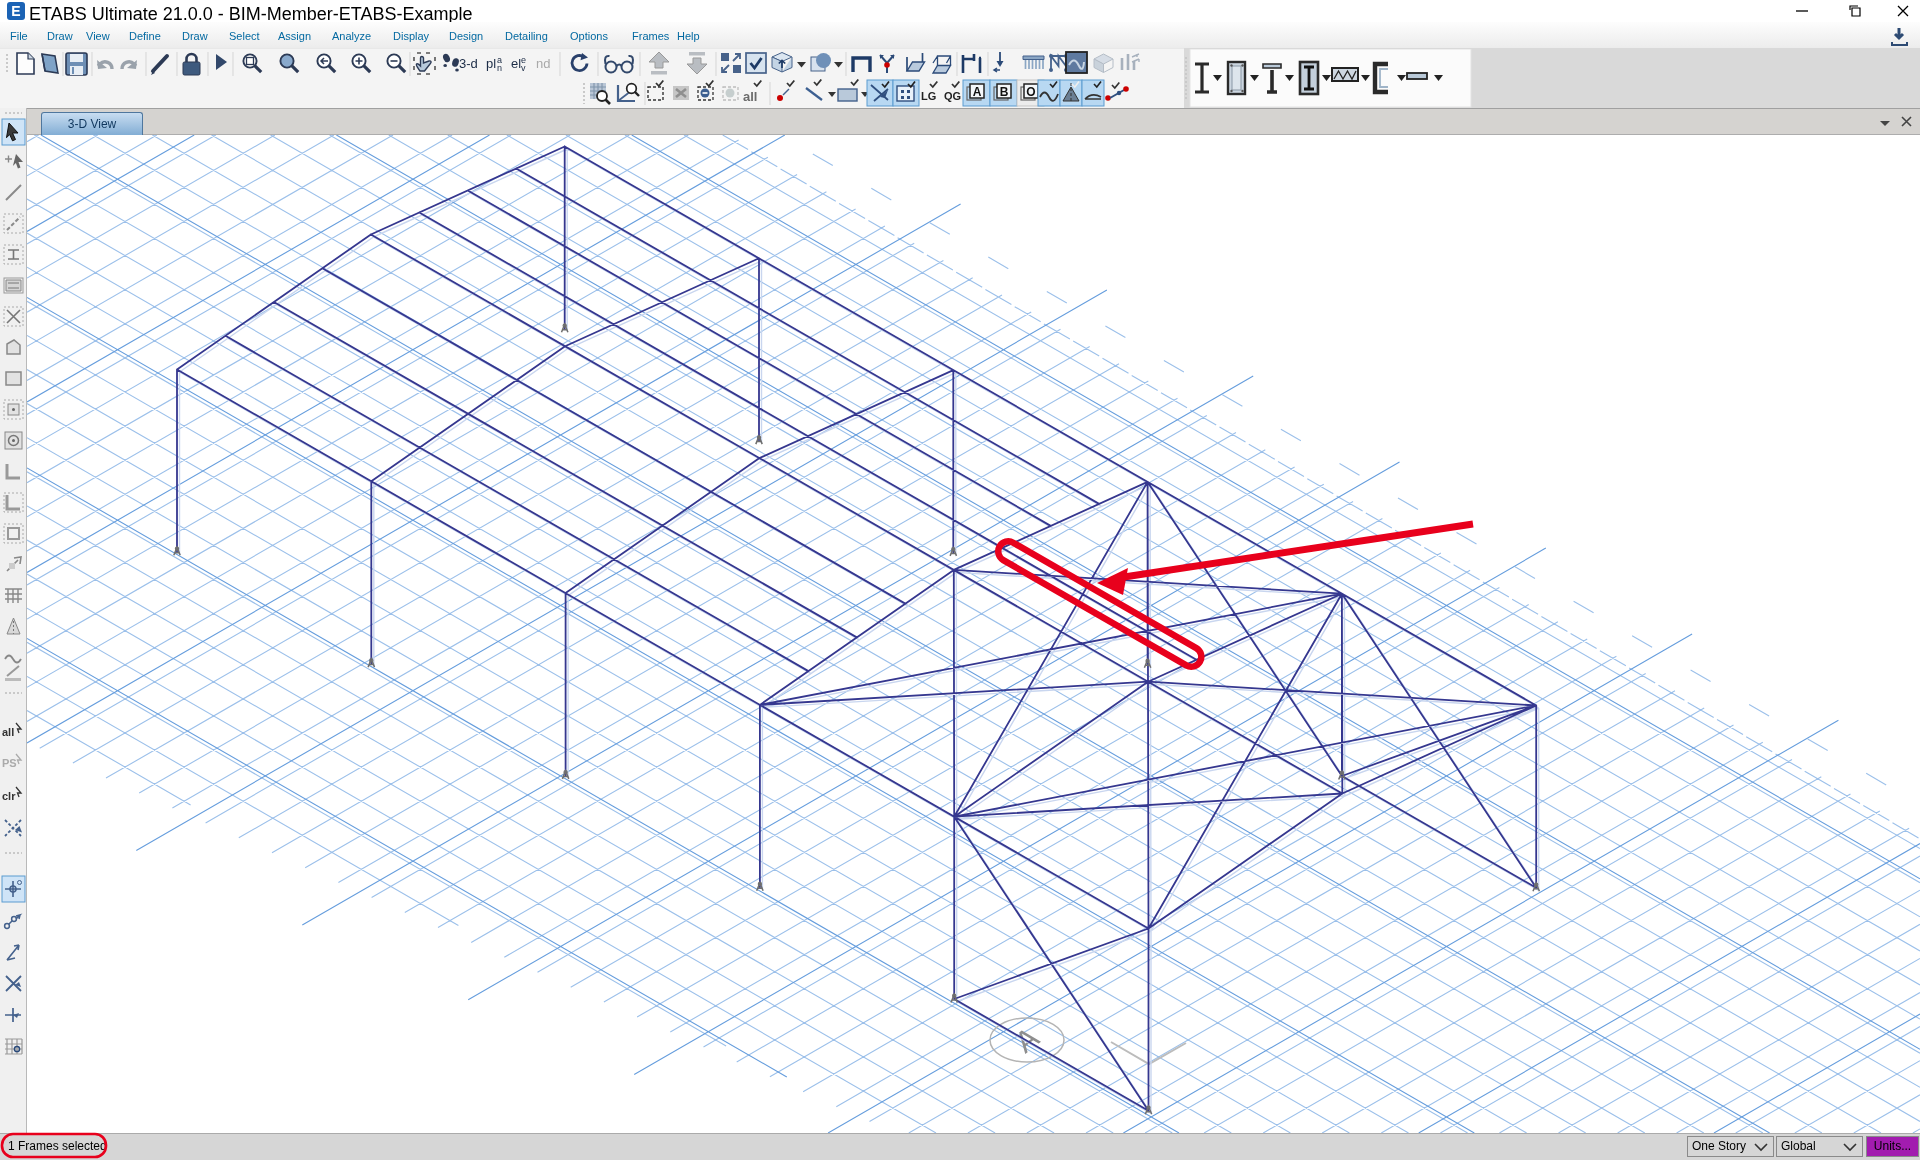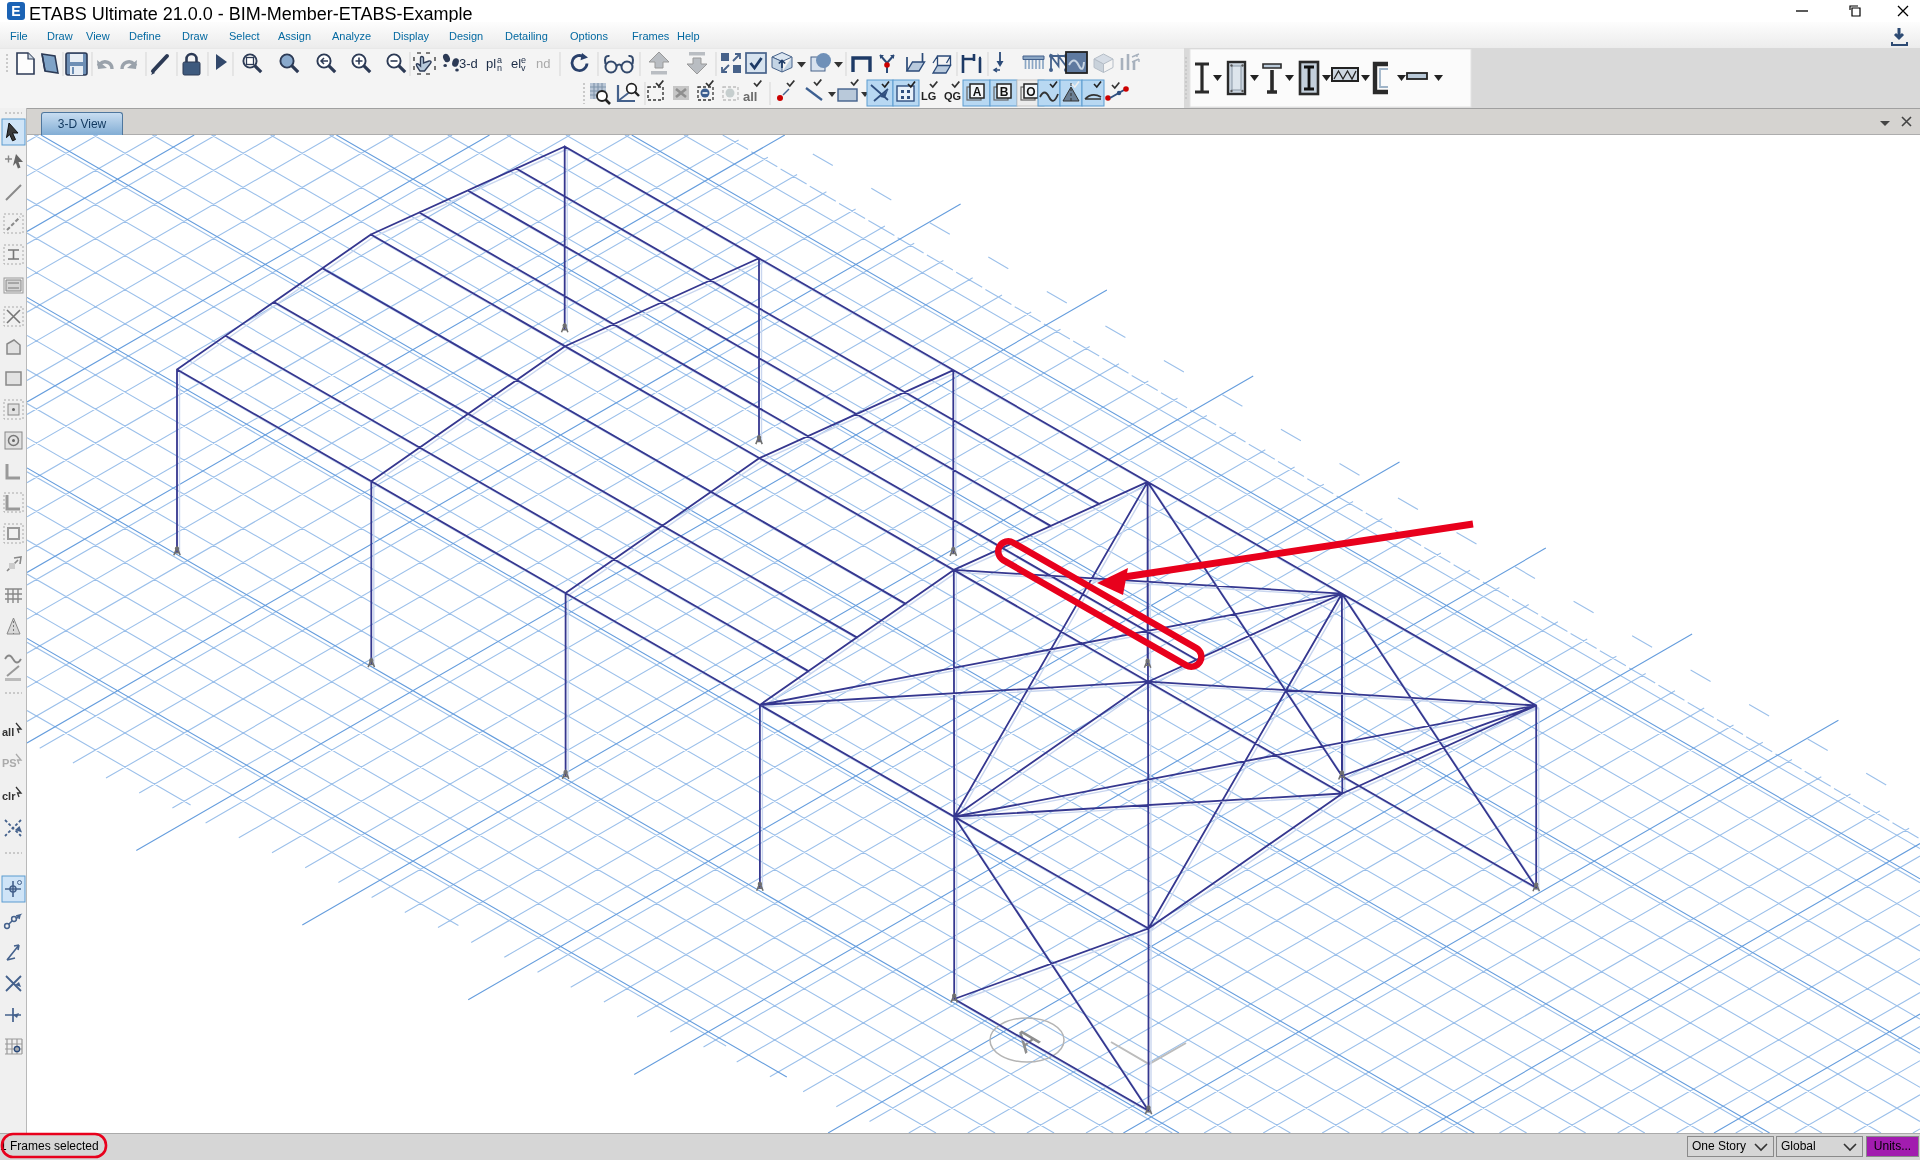--- a/index.html
+++ b/index.html
@@ -4,25 +4,25 @@
 body{width:1920px;height:1160px;font-family:"Liberation Sans",sans-serif;overflow:hidden;background:#f0f0f0}
 .abs{position:absolute}
 #titlebar{left:0;top:0;width:1920px;height:22px;background:#fff}
 #title{left:29px;top:4px;font-size:18px;color:#000}
 #logo{left:7px;top:2px;width:18px;height:18px;background:#1b63b5;border-radius:3px;color:#fff;font-weight:bold;font-size:14px;text-align:center;line-height:18px}
 #menubar{left:0;top:22px;width:1920px;height:26px;background:linear-gradient(#fdfdfd,#ececec)}
 .mi{position:absolute;top:30px;font-size:11px;color:#0369a1}
 #tb1{left:0;top:48px;width:1920px;height:60px;background:#d9d9d9}#tb1b{left:0;top:48px;width:1184px;height:60px;background:#f4f4f4;border-top:1px solid #e8e8e8}
 #tb2{left:1486px;top:49px;width:434px;height:59px;background:#d9d9d9}
 #tabbar{left:0;top:108px;width:1920px;height:27px;background:#d5d3d0;border-top:1px solid #a0a0a0;border-bottom:1px solid #adadad}
-#tab{left:41px;top:3px;width:82px;height:24px;background:linear-gradient(#c8ddf1,#7fabd3);border:1px solid #4f779e;border-bottom:none;border-radius:3px 3px 0 0;text-align:center;font-size:12px;color:#10375e;line-height:23px}
+#tab{left:41px;top:3px;width:102px;height:24px;background:linear-gradient(#c8ddf1,#7fabd3);border:1px solid #4f779e;border-bottom:none;border-radius:3px 3px 0 0;text-align:center;font-size:12px;color:#10375e;line-height:23px}
 #lefttb{left:0;top:108px;width:27px;height:1025px;background:#f0f0f0;border-right:1px solid #b9b9b9}
 #view{left:27px;top:135px;width:1893px;height:998px;background:#fff}
 #statusbar{left:0;top:1133px;width:1920px;height:27px;background:#d6d6d6;border-top:1px solid #ababab}
-#selmsg{left:0;top:1139px;font-size:12px;color:#000}
+#selmsg{left:8px;top:1139px;font-size:12px;color:#000}
 .combo{position:absolute;top:1136px;height:21px;background:#d6d6d6;border:1px solid #8a8a8a;font-size:12px;color:#000;padding:2px 4px}
 </style></head><body>
 
 <div id="titlebar" class="abs"></div>
 <div id="logo" class="abs">E</div>
 <div id="title" class="abs">ETABS Ultimate 21.0.0 - BIM-Member-ETABS-Example</div>
 <svg class="abs" style="left:1780px;top:0" width="140" height="22">
 <path d="M16 11h12" stroke="#000" stroke-width="1.3" fill="none"></path>
 <path d="M72 8h8v8h-8zM70 10v-4h8" stroke="#000" stroke-width="1.2" fill="none"></path>
 <path d="M118 6l10 10M128 6l-10 10" stroke="#000" stroke-width="1.3"></path>

